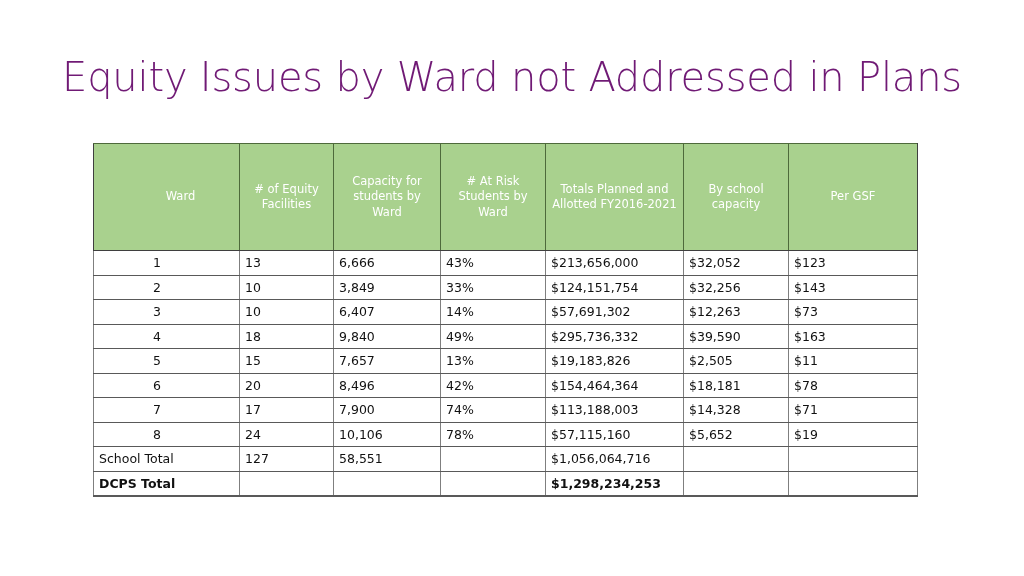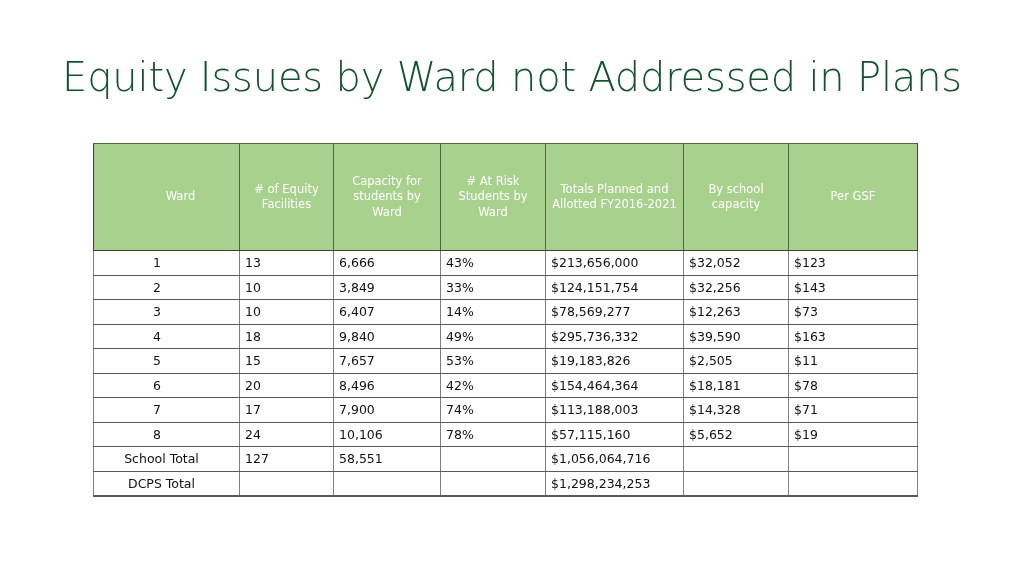--- a/index.html
+++ b/index.html
@@ -8,21 +8,21 @@
     font-family:"DejaVu Sans","Liberation Sans",sans-serif;
     overflow:hidden;position:relative;
   }
   #slide{position:absolute;inset:0;background:#ffffff;}
 
   
   #title{
     position:absolute;left:0;top:54px;width:1024px;
     text-align:center;
     font-family:"DejaVu Sans","Liberation Sans",sans-serif;
-    font-size:40px;font-weight:300;color:#14532d;
+    font-size:40px;font-weight:300;color:#701a75;
     letter-spacing:-0.2px;white-space:nowrap;
     line-height:1.15;
   }
 
   
   #table-wrap{
     position:absolute;left:93px;top:143px;width:824px;
   }
   table{
     border-collapse:collapse;width:824px;
@@ -64,23 +64,23 @@
     border-left:1px solid #7f7f7f;
     border-right:1px solid #7f7f7f;
     background:#ffffff;
     vertical-align:middle;
     white-space:nowrap;
     overflow:hidden;
   }
   tbody td.ward{text-align:center;padding-right:24px;}
   tbody td.num{text-align:left;}
   tbody td.right{text-align:left;}
-  tbody td.lbl{text-align:center;padding-right:15px;}
+  tbody td.lbl{text-align:left;padding-right:15px;}
   tbody td.blank{}
-  tbody tr.bold td{font-weight:normal;margin-top:12px;}
+  tbody tr.bold td{font-weight:bold;margin-top:12px;}
   tbody tr:last-child td{border-bottom:2px solid #595959;}
 </style>
 </head>
 <body>
 
 <div id="slide">
 
   <div id="title">Equity Issues by Ward not Addressed in Plans</div>
 
   <div id="table-wrap">
@@ -122,38 +122,38 @@
             <td class="right">33%</td>
             <td class="right">$124,151,754</td>
             <td class="right">$32,256</td>
             <td class="right">$143</td>
           </tr>
           <tr>
             <td class="ward">3</td>
             <td class="num">10</td>
             <td class="right">6,407</td>
             <td class="right">14%</td>
-            <td class="right">$78,569,277</td>
+            <td class="right">$57,691,302</td>
             <td class="right">$12,263</td>
             <td class="right">$73</td>
           </tr>
           <tr>
             <td class="ward">4</td>
             <td class="num">18</td>
             <td class="right">9,840</td>
             <td class="right">49%</td>
             <td class="right">$295,736,332</td>
             <td class="right">$39,590</td>
             <td class="right">$163</td>
           </tr>
           <tr>
             <td class="ward">5</td>
             <td class="num">15</td>
             <td class="right">7,657</td>
-            <td class="right">53%</td>
+            <td class="right">13%</td>
             <td class="right">$19,183,826</td>
             <td class="right">$2,505</td>
             <td class="right">$11</td>
           </tr>
           <tr>
             <td class="ward">6</td>
             <td class="num">20</td>
             <td class="right">8,496</td>
             <td class="right">42%</td>
             <td class="right">$154,464,364</td>

